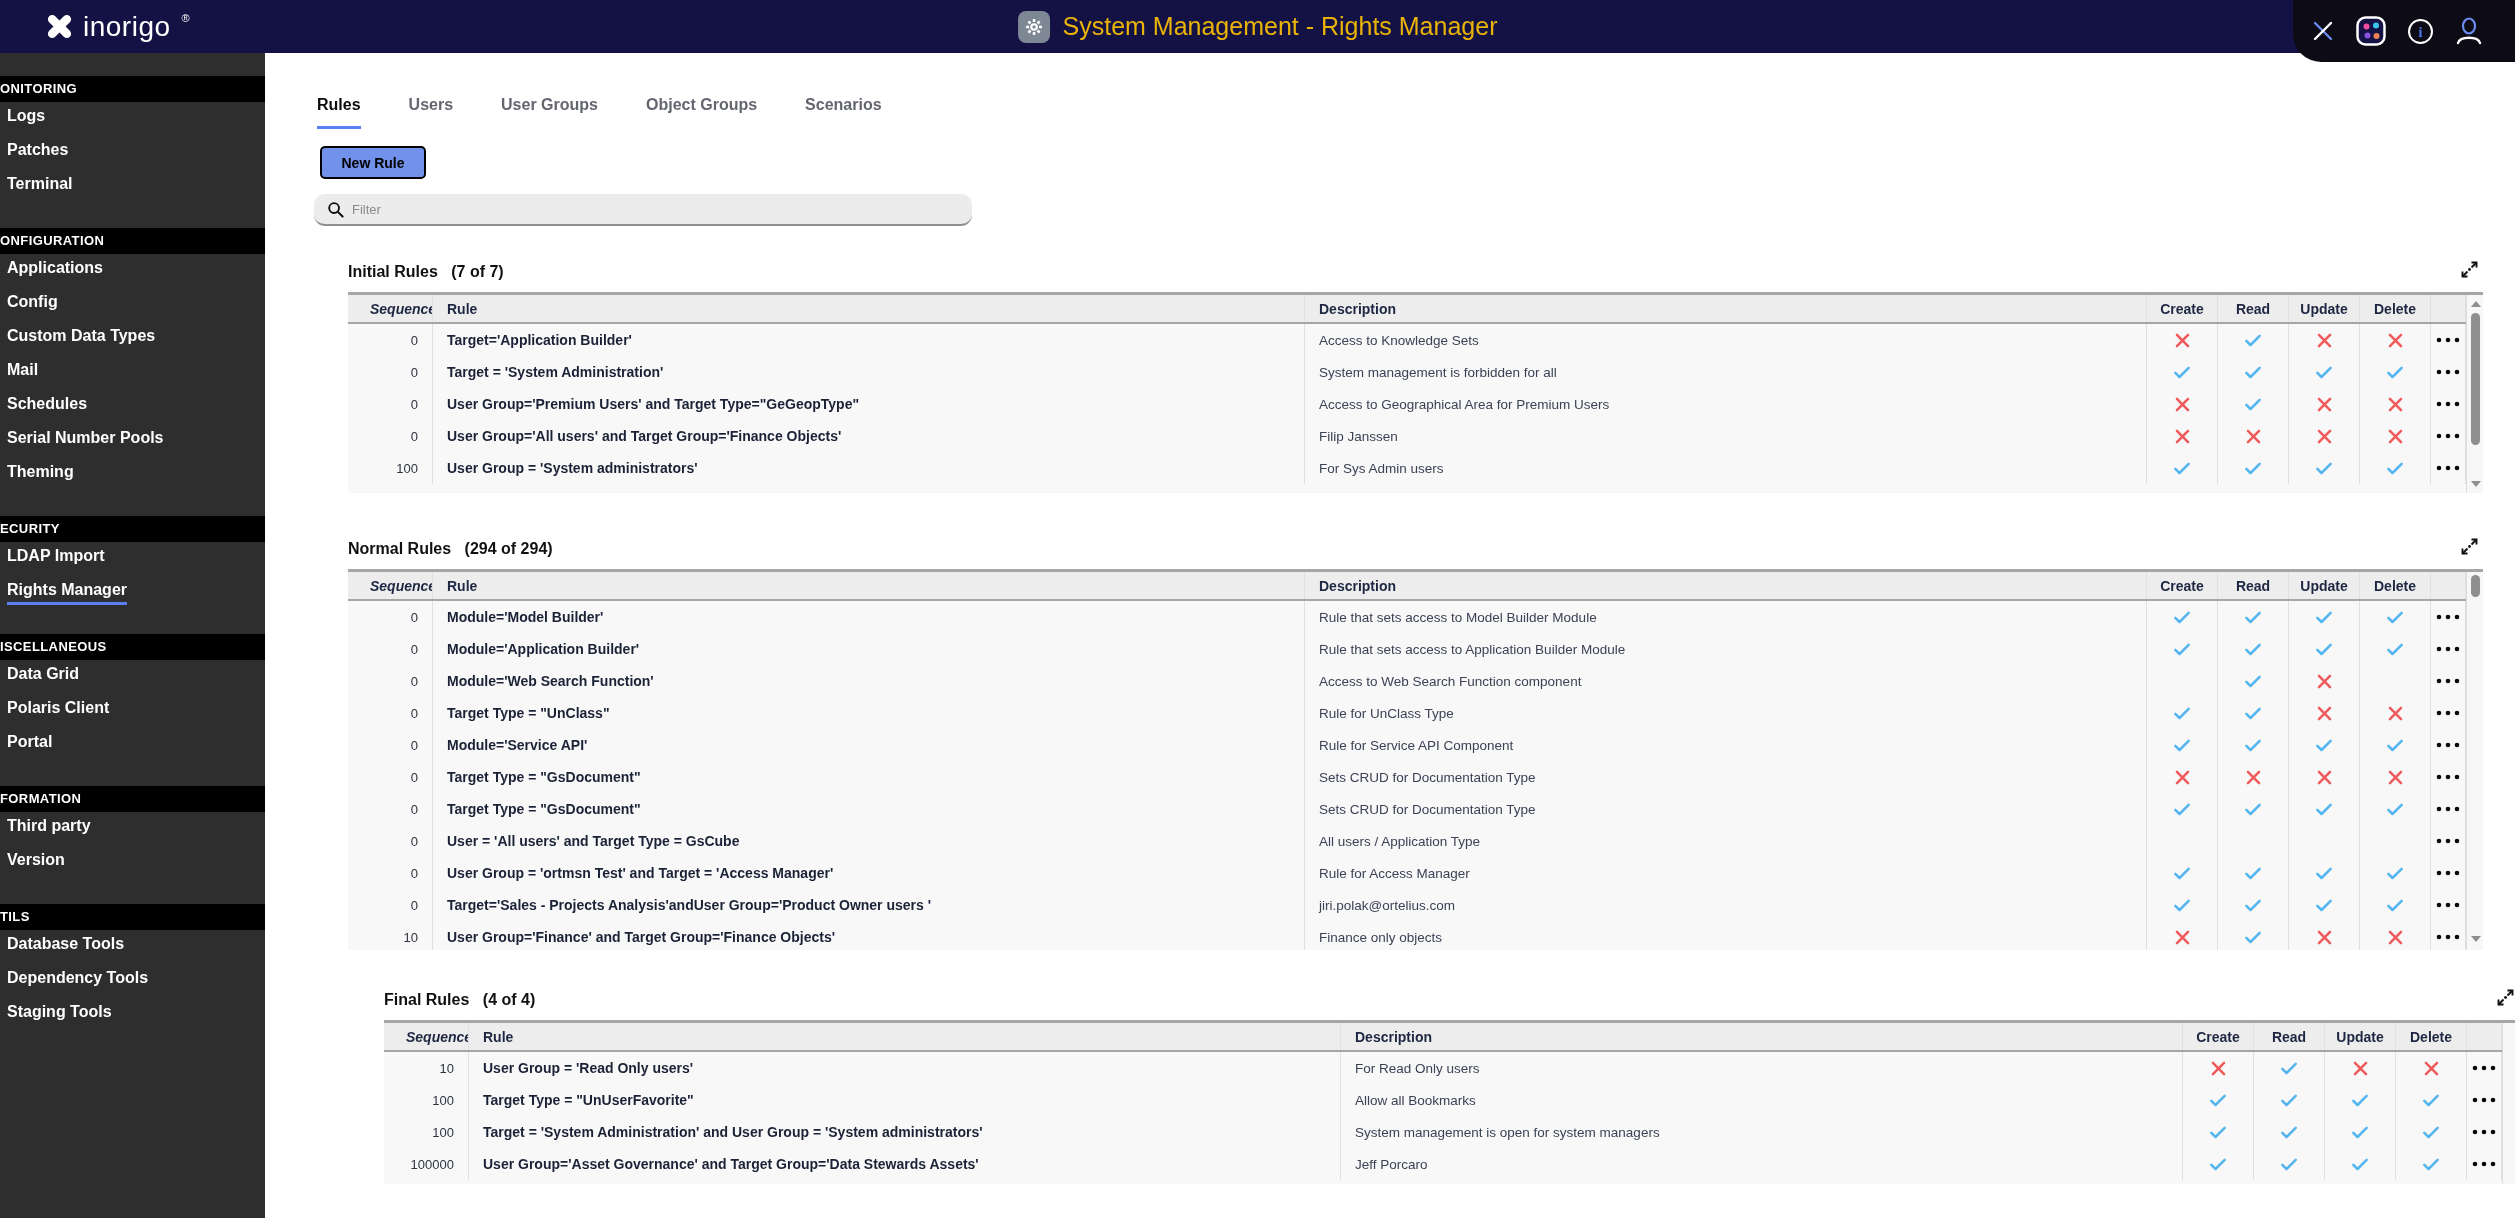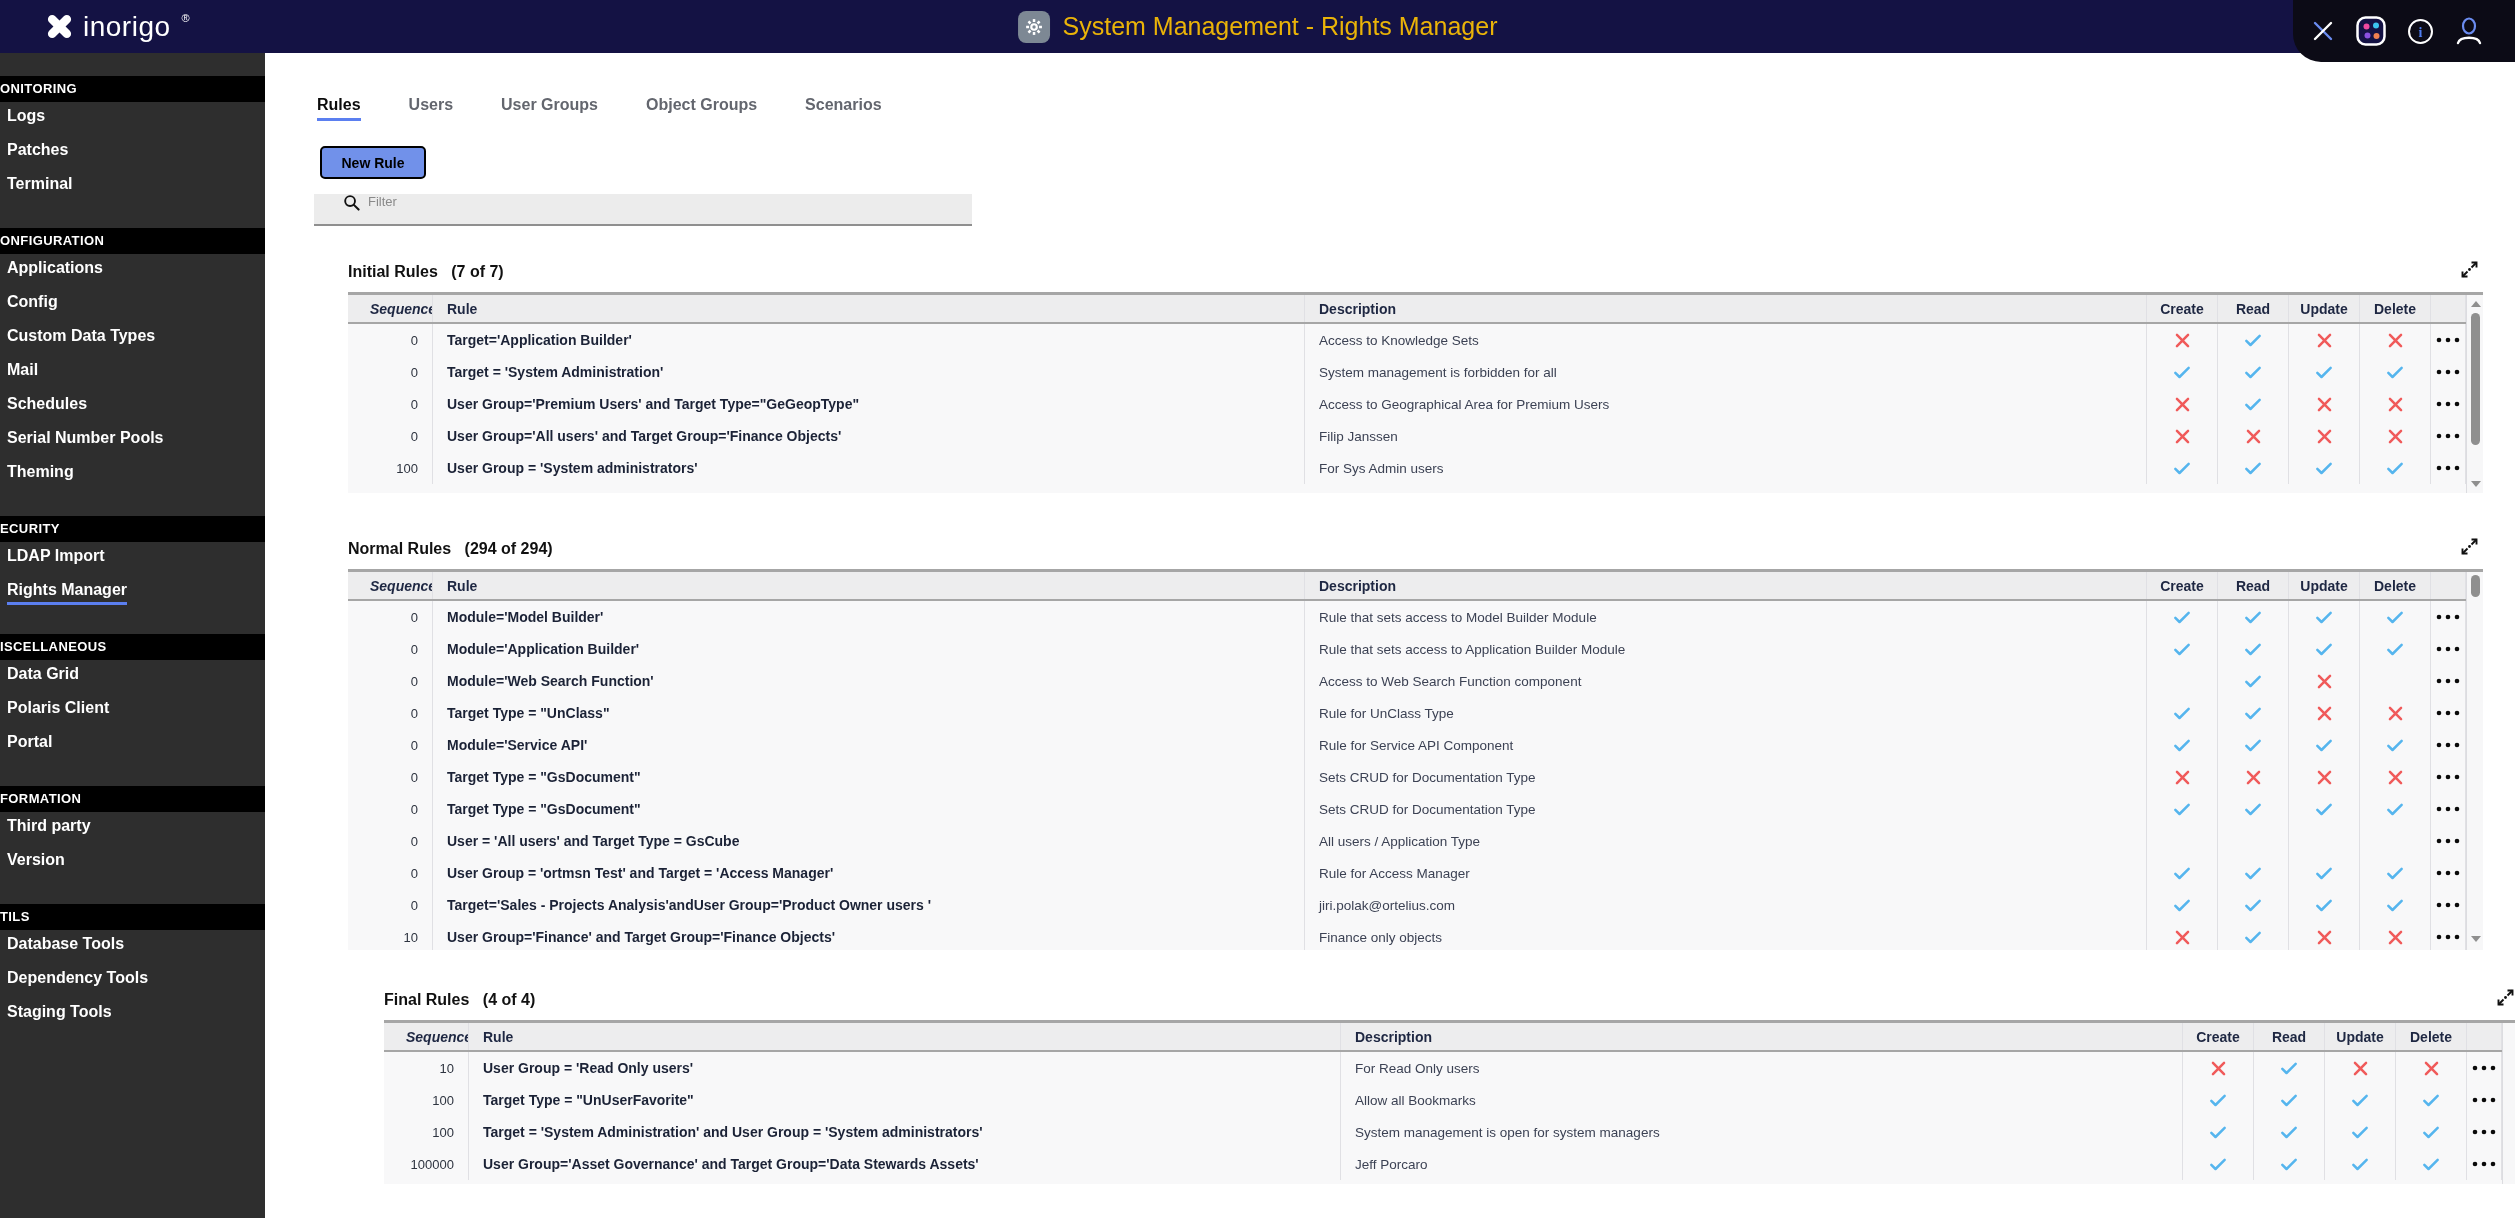--- a/index.html
+++ b/index.html
@@ -26,28 +26,28 @@
     height:26px; line-height:26px; padding-left:0; margin-top:24px; }
   .sb-header.first { margin-top:34px; }
   .sb-item { height:34px; display:flex; align-items:center; padding-left:7px; color:#fff;
     font-size:16px; font-weight:bold; cursor:pointer; }
   .sb-item .lbl { display:inline-block; padding-bottom:3px; border-bottom:3px solid transparent; }
   .sb-item.active .lbl { border-bottom-color:#5b7ff0; }
 
   
   .main { position:absolute; left:293px; top:53px; width:2222px; height:1176px; background:#fff; }
   .tabs { position:absolute; left:24px; top:43px; display:flex; gap:48px; }
-  .tab { font-size:16px; font-weight:bold; color:#63666e; padding-bottom:4px;
+  .tab { font-size:16px; font-weight:bold; color:#63666e; padding-bottom:12px;
     border-bottom:3px solid transparent; cursor:pointer; }
   .tab.active { color:#0c0c0c; border-bottom-color:#5b7ff0; }
   .new-rule { position:absolute; left:27px; top:93px; width:106px; height:33px; background:#7191ea;
     border:2px solid #000; border-radius:5px; font-family:inherit; font-size:14px; font-weight:bold;
     color:#000; cursor:pointer; }
   .filter { position:absolute; left:21px; top:141px; width:658px; height:32px; background:#ececec;
-    border-radius:0; border-bottom:2px solid #8f8f8f; display:flex; align-items:flex-start;padding-left:16px; }
+    border-radius:11px; border-bottom:2px solid #8f8f8f; display:flex; align-items:center; }
   .filter svg { margin:0 8px 0 13px; }
   .filter input { flex:1; background:transparent; border:none; outline:none; font-family:inherit;
     font-size:13px; color:#333; }
   .filter input::placeholder { color:#8a8a8a; }
 
   
   .section { position:absolute; left:55px; width:2135px; }
   .sec-1 { top:210px; } .sec-2 { top:487px; } .sec-3 { top:938px;margin-left:36px; }
   .sec-title { font-size:16px; font-weight:bold; color:#111; height:22px; margin-bottom:7px; }
   .sec-count { margin-left:9px; }

